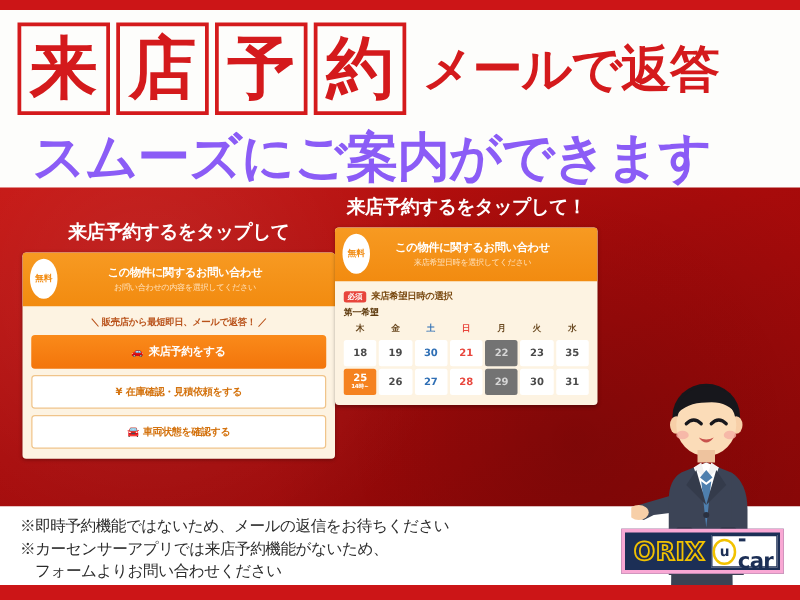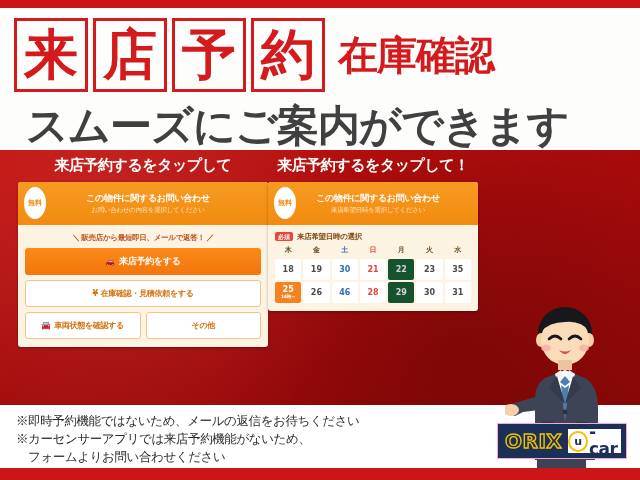--- a/index.html
+++ b/index.html
@@ -22,35 +22,35 @@
     display:flex;align-items:center;justify-content:center;
     color:#d41a1c;font-weight:bold;font-size:54px;line-height:1;
     font-family:"DejaVu Sans","Liberation Sans",sans-serif;
   }
   .hl-tail{
     margin-left:8px;color:#d41a1c;font-weight:bold;font-size:40px;letter-spacing:-1px;
     font-family:"DejaVu Sans","Liberation Sans",sans-serif;white-space:nowrap;
   }
   .hl-row2{
     position:absolute;left:26px;top:90px;width:600px;
-    color:#404040;font-weight:bold;font-size:42px;letter-spacing:-1px;white-space:nowrap;
+    color:#8b5cf6;font-weight:bold;font-size:42px;letter-spacing:-1px;white-space:nowrap;
     font-family:"DejaVu Sans","Liberation Sans",sans-serif;
   }
 
   
   .red-panel{
     position:absolute;left:0;top:150px;width:640px;height:255px;
     background:
       radial-gradient(circle at 18% 30%, rgba(255,255,255,.09) 0%, rgba(255,255,255,0) 45%),
       radial-gradient(circle at 72% 80%, rgba(0,0,0,.18) 0%, rgba(0,0,0,0) 50%),
       linear-gradient(160deg,#c5120f 0%,#a80b0b 45%,#8f0707 100%);
   }
 
   .col{position:absolute;top:6px;}
-  .col-left{left:18px;width:250px;}
+  .col-left{left:18px;width:250px;margin-top:20px;}
   .col-right{left:268px;width:210px;}
 
   .col-title{
     color:#ffffff;font-size:15px;font-weight:bold;text-align:center;
     letter-spacing:-.5px;white-space:nowrap;
     font-family:"DejaVu Sans","Liberation Sans",sans-serif;
   }
 
   
   .mock{
@@ -95,21 +95,21 @@
     color:#d4730f;font-size:8px;font-weight:bold;text-align:center;padding:7px 0;
     letter-spacing:-.3px;white-space:nowrap;margin-top:5px;
     display:flex;align-items:center;justify-content:center;gap:3px;
     font-family:"DejaVu Sans","Liberation Sans",sans-serif;
   }
   .btn-row{display:flex;gap:5px;margin-top:5px;}
   .btn-row .btn-ghost{margin-top:0;flex:1 1 0;}
   .mini-ico{font-size:8px;line-height:1;}
 
   
-  .req-row{display:flex;align-items:flex-start;gap:4px;margin:1px 0 3px 0;}
+  .req-row{display:flex;align-items:flex-end;gap:4px;margin:1px 0 3px 0;}
   .req-badge{
     background:#e8453c;color:#fff;font-size:6px;font-weight:bold;
     padding:1.5px 3px;border-radius:2px;line-height:1;
     font-family:"DejaVu Sans","Liberation Sans",sans-serif;
   }
   .req-label{
     color:#7a4a12;font-size:7.5px;font-weight:bold;letter-spacing:-.3px;white-space:nowrap;
     font-family:"DejaVu Sans","Liberation Sans",sans-serif;
   }
   .pref-label{
@@ -124,40 +124,40 @@
   .dow.sun{color:#e8453c;}
   .dow.sat{color:#2f6fb5;}
   .day{
     background:#ffffff;border-radius:2px;height:21px;
     display:flex;flex-direction:column;align-items:center;justify-content:center;
     font-size:8px;font-weight:bold;color:#4a4a4a;line-height:1;
     font-family:"DejaVu Sans","Liberation Sans",sans-serif;
   }
   .day.sun{color:#e8453c;}
   .day.sat{color:#2f6fb5;}
-  .day.disabled{background:#14532d;color:#d6d6d6;}
+  .day.disabled{background:#737373;color:#d6d6d6;}
   .day.selected{background:#f58220;color:#ffffff;}
   .day .slot{font-size:4.5px;font-weight:bold;margin-top:1px;letter-spacing:-.2px;}
 
   
   .man{position:absolute;left:505px;top:150px;width:120px;height:255px;}
 
   
   .notes{
     position:absolute;left:16px;top:412px;width:460px;
     color:#2c2c2c;font-size:12.5px;line-height:1.45;letter-spacing:-.4px;
     font-family:Liberation Serif, serif;
   }
   .notes div{white-space:nowrap;}
   .notes .indent{padding-left:12px;}
 
   
   .logo{
     position:absolute;left:497px;top:423px;width:130px;height:36px;
-    background:#1c2f56;border:1px solid #f9a8d4;box-sizing:border-box;
+    background:#1c2f56;border:3px solid #f9a8d4;box-sizing:border-box;
     display:flex;align-items:center;
   }
   .logo-orix{
     flex:0 0 auto;padding:0 5px 0 7px;color:#1c2f56;font-weight:bold;font-size:20px;
     -webkit-text-stroke:1.4px #f2c200;letter-spacing:.5px;line-height:1;
     font-family:"DejaVu Sans","Liberation Sans",sans-serif;
   }
   .logo-ucar{
     flex:1 1 auto;height:26px;margin-right:4px;background:#ffffff;border:1px solid #1c2f56;
     box-sizing:border-box;display:flex;align-items:center;justify-content:center;gap:1px;
@@ -179,21 +179,21 @@
 <div class="banner">
 
   <div class="top-rule"></div>
 
   <div class="headline">
     <div class="hl-row1">
       <div class="kanji-box">来</div>
       <div class="kanji-box">店</div>
       <div class="kanji-box">予</div>
       <div class="kanji-box">約</div>
-      <div class="hl-tail">在庫確認</div>
+      <div class="hl-tail">メールで返答</div>
     </div>
     <div class="hl-row2">スムーズにご案内ができます</div>
   </div>
 
   <div class="red-panel">
 
     <div class="col col-left">
       <div class="col-title">来店予約するをタップして</div>
 
       <div class="mock">
@@ -215,23 +215,20 @@
           <div class="btn-ghost">
             <span class="mini-ico">¥</span>
             <span>在庫確認・見積依頼をする</span>
           </div>
 
           <div class="btn-row">
             <div class="btn-ghost">
               <span class="mini-ico">🚘</span>
               <span>車両状態を確認する</span>
             </div>
-            <div class="btn-ghost">
-              <span>その他</span>
-            </div>
           </div>
         </div>
       </div>
     </div>
 
     <div class="col col-right">
       <div class="col-title">来店予約するをタップして！</div>
 
       <div class="mock">
         <div class="mock-head">
@@ -239,20 +236,21 @@
           <div class="mock-head-txt">
             <div class="mh-title">この物件に関するお問い合わせ</div>
             <div class="mh-sub">来店希望日時を選択してください</div>
           </div>
         </div>
         <div class="mock-body">
           <div class="req-row">
             <span class="req-badge">必須</span>
             <span class="req-label">来店希望日時の選択</span>
           </div>
+          <div class="pref-label">第一希望</div>
 
           <div class="cal-grid" id="dow-grid">
               <div class="dow">木</div>
               <div class="dow">金</div>
               <div class="dow sat">土</div>
               <div class="dow sun">日</div>
               <div class="dow">月</div>
               <div class="dow">火</div>
               <div class="dow">水</div>
             </div>
@@ -281,21 +279,21 @@
             </div>
           <div class="cal-grid" id="week-1" style="margin-top:2px;">
               <div class="day selected">
                 <span>25</span>
                 <span class="slot">14時～</span>
               </div>
               <div class="day">
                 <span>26</span>
               </div>
               <div class="day sat">
-                <span>46</span>
+                <span>27</span>
               </div>
               <div class="day sun">
                 <span>28</span>
               </div>
               <div class="day disabled">
                 <span>29</span>
               </div>
               <div class="day">
                 <span>30</span>
               </div>

